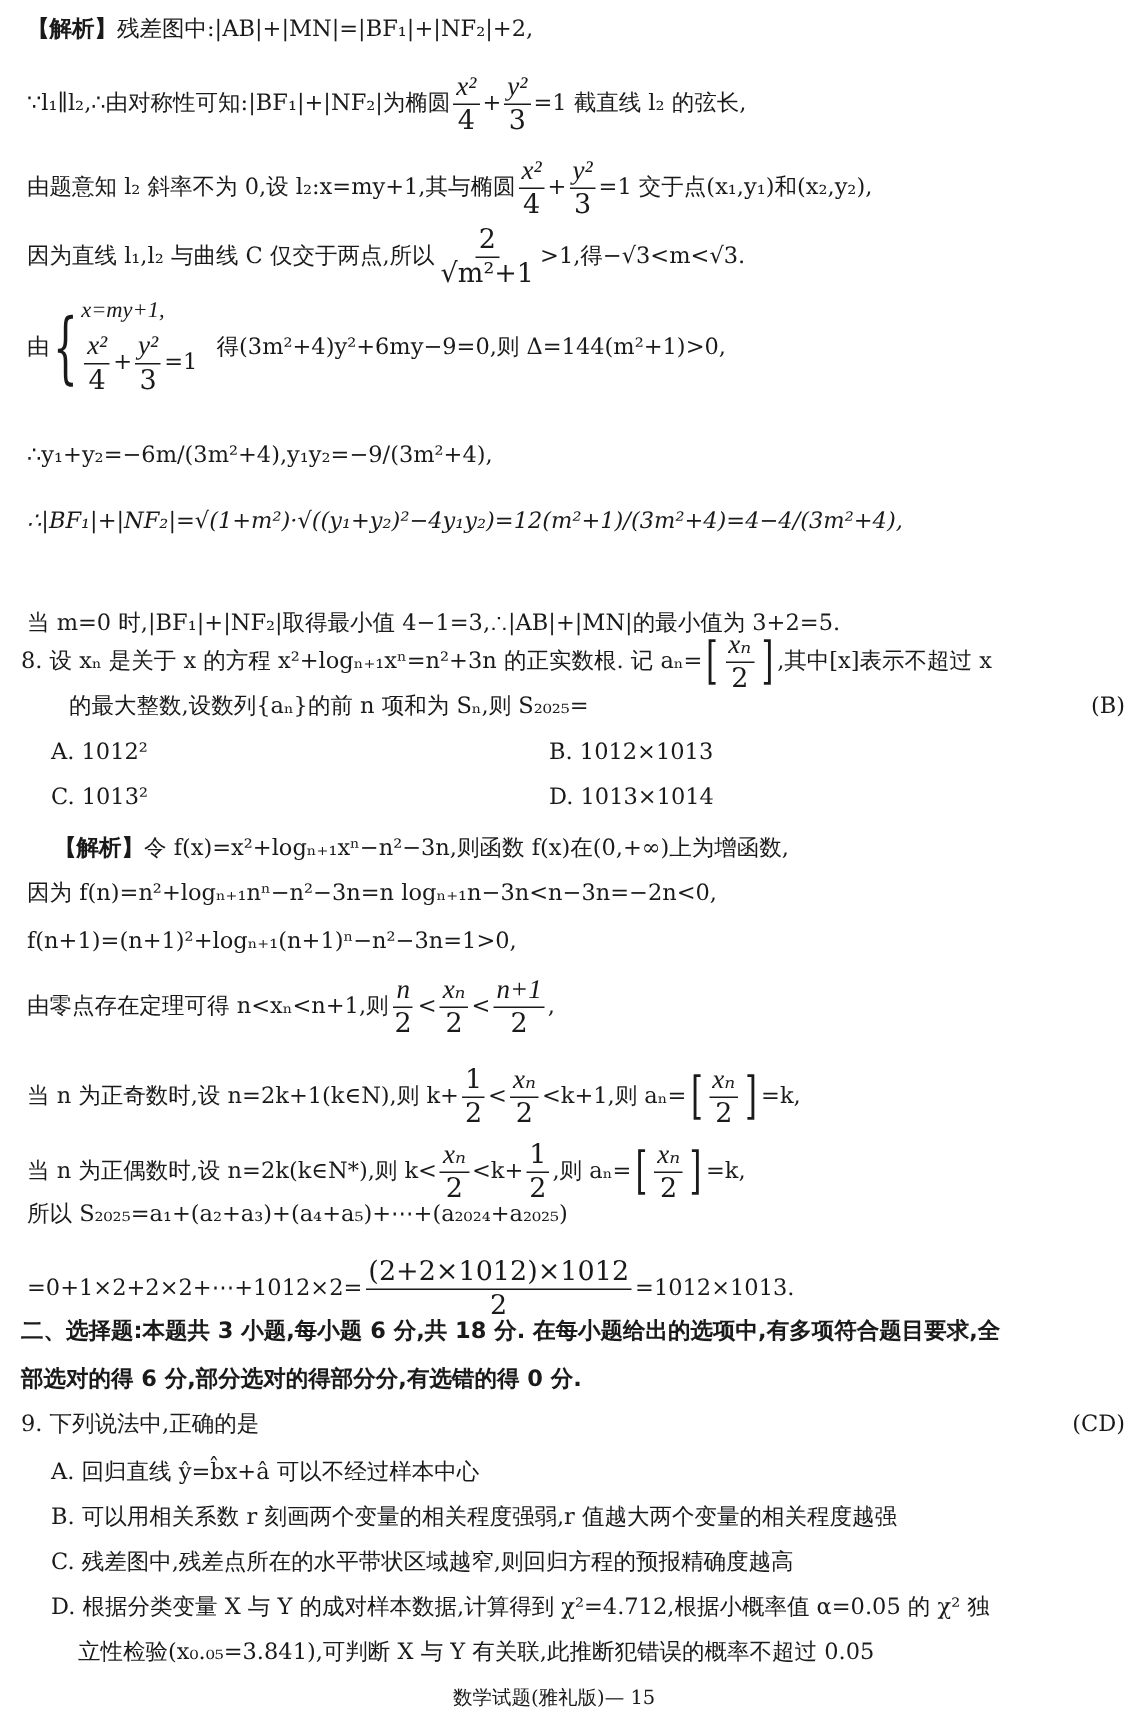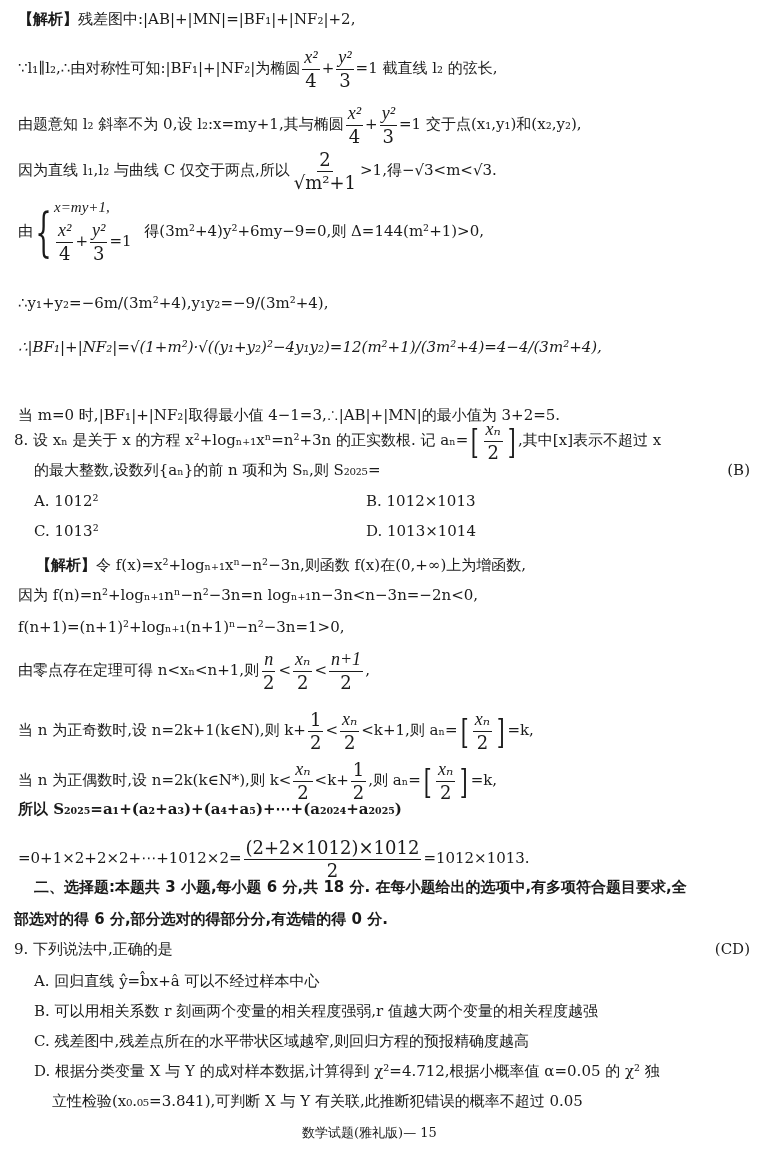--- a/index.html
+++ b/index.html
@@ -75,21 +75,21 @@
 <div class="line" style="left:14px;top:420px;">
   <span>8. 设 xₙ 是关于 x 的方程 x²+logₙ₊₁xⁿ=n²+3n 的正实数根. 记 aₙ=</span><span class="bracket">
       <span class="br">[</span>
       <span class="frac">
         <span class="num it">xₙ</span>
         <span class="den">2</span>
       </span>
       <span class="br">]</span>
     </span><span>,其中[x]表示不超过 x</span>
 </div>
-<div class="line" style="left:34px;top:463px;">的最大整数,设数列{aₙ}的前 n 项和为 Sₙ,则 S₂₀₂₅=</div>
+<div class="line" style="left:46px;top:463px;">的最大整数,设数列{aₙ}的前 n 项和为 Sₙ,则 S₂₀₂₅=</div>
 <div class="line answer" style="top:463px;">(B)</div>
 <div class="line" style="left:34px;top:494px;">A. 1012²</div>
 <div class="line" style="left:366px;top:494px;">B. 1012×1013</div>
 <div class="line" style="left:34px;top:524px;">C. 1013²</div>
 <div class="line" style="left:366px;top:524px;">D. 1013×1014</div>
 
 <div class="line" style="left:36px;top:558px;">
   <span class="b">【解析】</span><span>令 f(x)=x²+logₙ₊₁xⁿ−n²−3n,则函数 f(x)在(0,+∞)上为增函数,</span>
 </div>
 <div class="line" style="left:18px;top:588px;">因为 f(n)=n²+logₙ₊₁nⁿ−n²−3n=n logₙ₊₁n−3n&lt;n−3n=−2n&lt;0,</div>
@@ -134,29 +134,29 @@
     </span><span>,则 aₙ=</span><span class="bracket">
       <span class="br">[</span>
       <span class="frac">
         <span class="num it">xₙ</span>
         <span class="den">2</span>
       </span>
       <span class="br">]</span>
     </span><span>=k,</span>
 </div>
 
-<div class="line" style="left:18px;top:802px;font-weight:bold;">所以 S₂₀₂₅=a₁+(a₂+a₃)+(a₄+a₅)+⋯+(a₂₀₂₄+a₂₀₂₅)</div>
+<div class="line" style="left:18px;top:802px;">所以 S₂₀₂₅=a₁+(a₂+a₃)+(a₄+a₅)+⋯+(a₂₀₂₄+a₂₀₂₅)</div>
 <div class="line" style="left:18px;top:838px;">
   <span>=0+1×2+2×2+⋯+1012×2=</span><span class="frac">
       <span class="num">(2+2×1012)×1012</span>
       <span class="den">2</span>
     </span><span>=1012×1013.</span>
 </div>
 
-<div class="line b" style="left:14px;top:880px;font-size:15px;margin-left:20px;">二、选择题:本题共 3 小题,每小题 6 分,共 18 分. 在每小题给出的选项中,有多项符合题目要求,全</div>
+<div class="line b" style="left:14px;top:880px;font-size:15px;">二、选择题:本题共 3 小题,每小题 6 分,共 18 分. 在每小题给出的选项中,有多项符合题目要求,全</div>
 <div class="line b" style="left:14px;top:912px;font-size:15px;">部选对的得 6 分,部分选对的得部分分,有选错的得 0 分.</div>
 
 <div class="line" style="left:14px;top:942px;">9. 下列说法中,正确的是</div>
 <div class="line answer" style="top:942px;">(CD)</div>
 <div class="line" style="left:34px;top:974px;">A. 回归直线 ŷ=b̂x+â 可以不经过样本中心</div>
 <div class="line" style="left:34px;top:1004px;">B. 可以用相关系数 r 刻画两个变量的相关程度强弱,r 值越大两个变量的相关程度越强</div>
 <div class="line" style="left:34px;top:1034px;">C. 残差图中,残差点所在的水平带状区域越窄,则回归方程的预报精确度越高</div>
 <div class="line" style="left:34px;top:1064px;">D. 根据分类变量 X 与 Y 的成对样本数据,计算得到 χ²=4.712,根据小概率值 α=0.05 的 χ² 独</div>
 <div class="line" style="left:52px;top:1094px;text-align:right;">立性检验(x₀.₀₅=3.841),可判断 X 与 Y 有关联,此推断犯错误的概率不超过 0.05</div>
 

